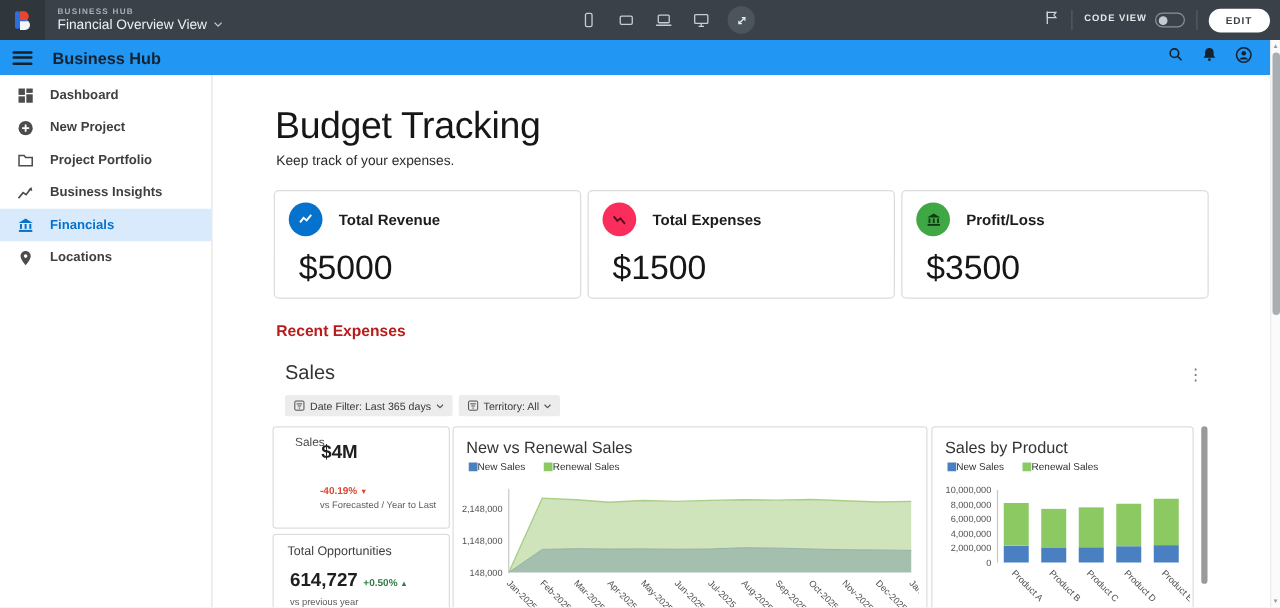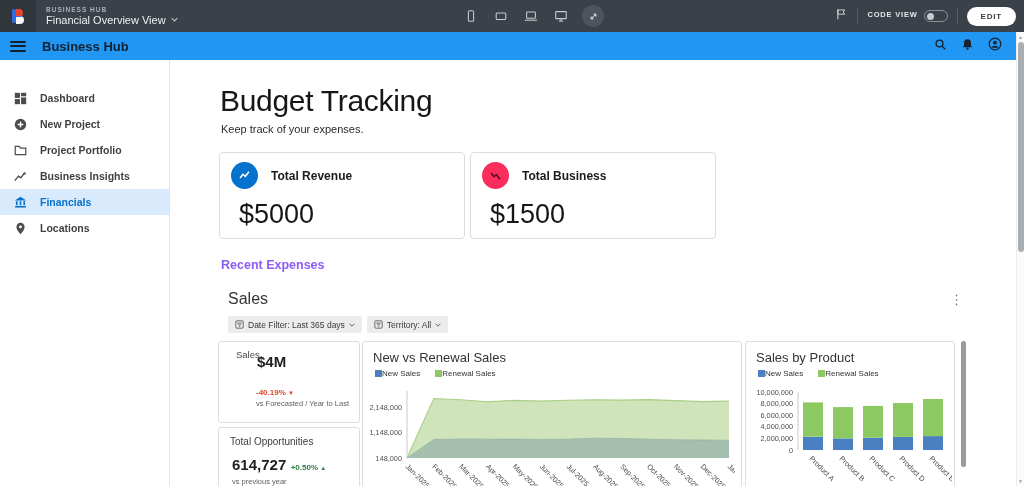--- a/index.html
+++ b/index.html
@@ -24,36 +24,36 @@
   .tb-toggle { width:24px; height:12px; border:1px solid #8a9198; border-radius:7px; position:relative; background:#3a4148; }
   .tb-toggle .knob { position:absolute; left:2px; top:1.5px; width:7px; height:7px; border-radius:50%; background:#c6cbd0; }
   .tb-edit { background:#ffffff; color:#3a4148; font-size:8px; font-weight:700; letter-spacing:0.8px; border-radius:10px; padding:5px 14px; border:none; }
   
   .ab { position:absolute; top:32px; left:0; width:1016px; height:28px; background:#2196f3; display:flex; align-items:center; z-index:25; }
   .ab-burger { margin-left:10px; width:16px; display:flex; flex-direction:column; gap:2.5px; }
   .ab-burger i { display:block; height:2px; background:#14202c; border-radius:1px; }
   .ab-title { margin-left:16px; font-size:13px; font-weight:700; color:#132230; }
   .ab-icons { margin-left:auto; margin-right:14px; display:flex; align-items:center; gap:14px; }
   
-  .sb { position:absolute; top:60px; left:0; width:170px; height:426px; background:#fff; border-right:1px solid #e4e4e4; padding-top:25px; z-index:10; }
+  .sb { position:absolute; top:60px; left:0; width:170px; height:426px; background:#fff; border-right:1px solid #e4e4e4; padding-top:3px; z-index:10; }
   .sb-item { height:26px; display:flex; align-items:center; padding:0 13px; gap:13px; font-size:10.5px; font-weight:700; color:#3f3f3f; cursor:pointer; }
   .sb-item .sb-ic { width:14px; height:14px; color:#4c4c4c; display:flex; align-items:center; justify-content:center; }
   .sb-item.active { background:#d8eafc; color:#0572ce; }
   .sb-item.active .sb-ic { color:#0572ce; }
   
   .main { position:absolute; top:60px; left:170px; width:846px; height:482px; background:#fff; overflow:hidden; }
   .h1 { position:absolute; left:50px; top:24px; font-size:30px; font-weight:400; color:#161616; letter-spacing:-0.3px; }
   .subtitle { position:absolute; left:51px; top:63px; font-size:11px; color:#2b2b2b; }
   .cards { position:absolute; left:49px; top:92px; display:flex; gap:5px; }
   .kpi-card { width:246px; height:87px; border:1px solid #dcdcdc; border-radius:4px; background:#fff; position:relative; }
   .kpi-head { display:flex; align-items:center; gap:13px; padding:9px 11px; }
   .kpi-circle { width:27px; height:27px; border-radius:50%; display:flex; align-items:center; justify-content:center; flex:none; }
   .kpi-label { font-size:12px; font-weight:700; color:#1c1c1c; }
   .kpi-value { position:absolute; left:19px; bottom:8px; font-size:27px; font-weight:400; color:#161616; }
-  .section-title { position:absolute; left:51px; top:198px; font-size:12.5px; font-weight:700; color:#8b5cf6; }
+  .section-title { position:absolute; left:51px; top:198px; font-size:12.5px; font-weight:700; color:#b91c1c; }
   .embed-title { position:absolute; left:58px; top:230px; font-size:16px; font-weight:500; color:#343434; }
   .kebab { position:absolute; left:780px; top:233px; font-size:13px; color:#777; line-height:1; }
   .chips { position:absolute; left:58px; top:256px; display:flex; gap:5px; }
   .chip { height:17px; background:#ececec; border-radius:2px; display:flex; align-items:center; gap:4px; padding:0 7px; font-size:8.5px; color:#3a3a3a; }
   
   .ecard { position:absolute; background:#fff; border:1px solid #dedede; border-radius:3px; }
   .ecard-label { font-size:9.5px; color:#4a4a4a; }
   .big-num { font-size:15px; font-weight:700; color:#1f1f1f; }
   .delta-down { color:#d6492f; font-size:8px; font-weight:700; }
   .delta-up { color:#2e7d44; font-size:8px; font-weight:700; }
@@ -251,23 +251,38 @@
         </div>
         <div class="kpi-value">$5000</div>
       </div>
       <div class="kpi-card">
         <div class="kpi-head">
           <span class="kpi-circle" style="background: rgb(251, 45, 92);">
             <svg width="13" height="13" viewBox="0 0 16 16">
                 <polyline points="2.5,5 6,9.5 9,7 13.5,12.5" fill="none" stroke="#57101f" stroke-width="1.9"></polyline>
               </svg>
           </span>
-          <span class="kpi-label">Total Business</span>
+          <span class="kpi-label">Total Expenses</span>
         </div>
         <div class="kpi-value">$1500</div>
+      </div>
+      <div class="kpi-card">
+        <div class="kpi-head">
+          <span class="kpi-circle" style="background: rgb(63, 168, 69);">
+            <svg width="12" height="12" viewBox="0 0 16 16" fill="#103a14">
+                <polygon points="8,1 15,5.4 1,5.4"></polygon>
+                <rect x="2.4" y="6.4" width="2" height="4.8"></rect>
+                <rect x="7" y="6.4" width="2" height="4.8"></rect>
+                <rect x="11.6" y="6.4" width="2" height="4.8"></rect>
+                <rect x="1.4" y="12.2" width="13.2" height="2"></rect>
+              </svg>
+          </span>
+          <span class="kpi-label">Profit/Loss</span>
+        </div>
+        <div class="kpi-value">$3500</div>
       </div>
     </div>
 
     <div class="section-title">Recent Expenses</div>
 
     <div class="embed-title">Sales</div>
     <div class="kebab">⋮</div>
 
     <div class="chips">
       <span class="chip">

